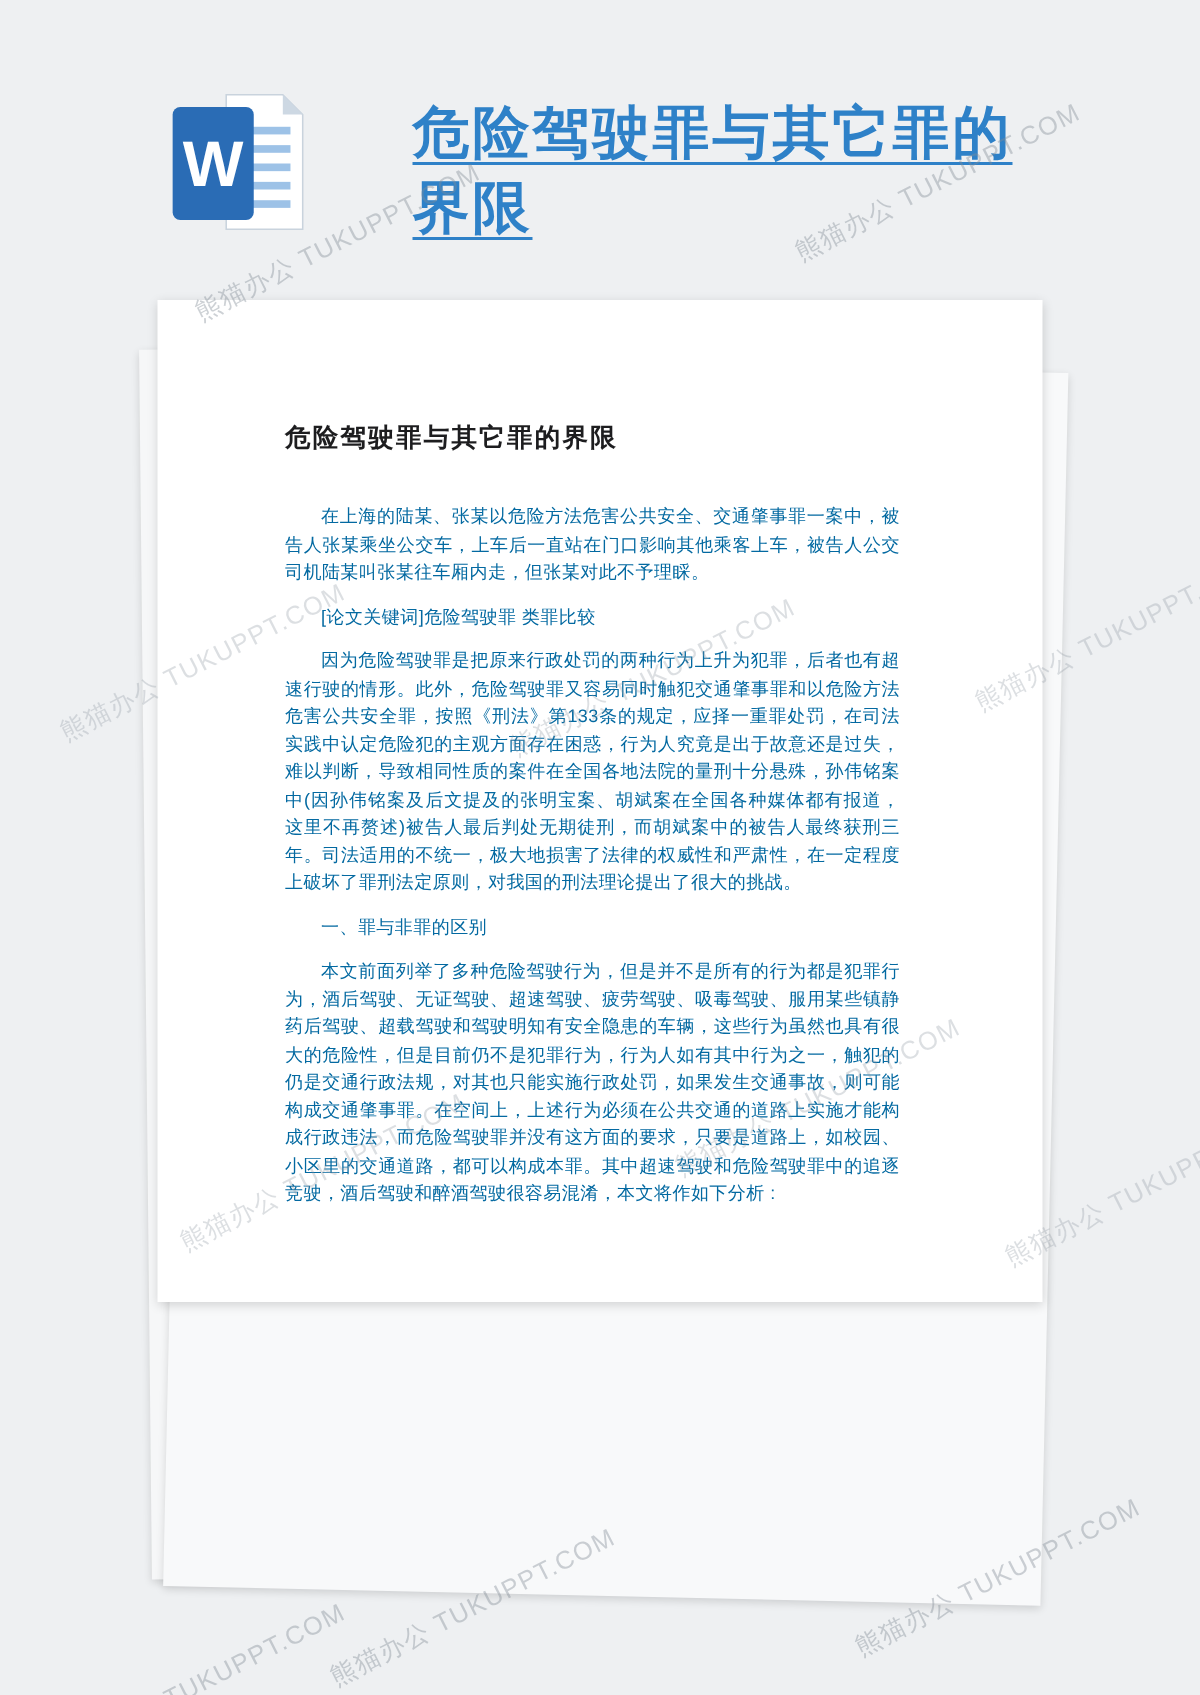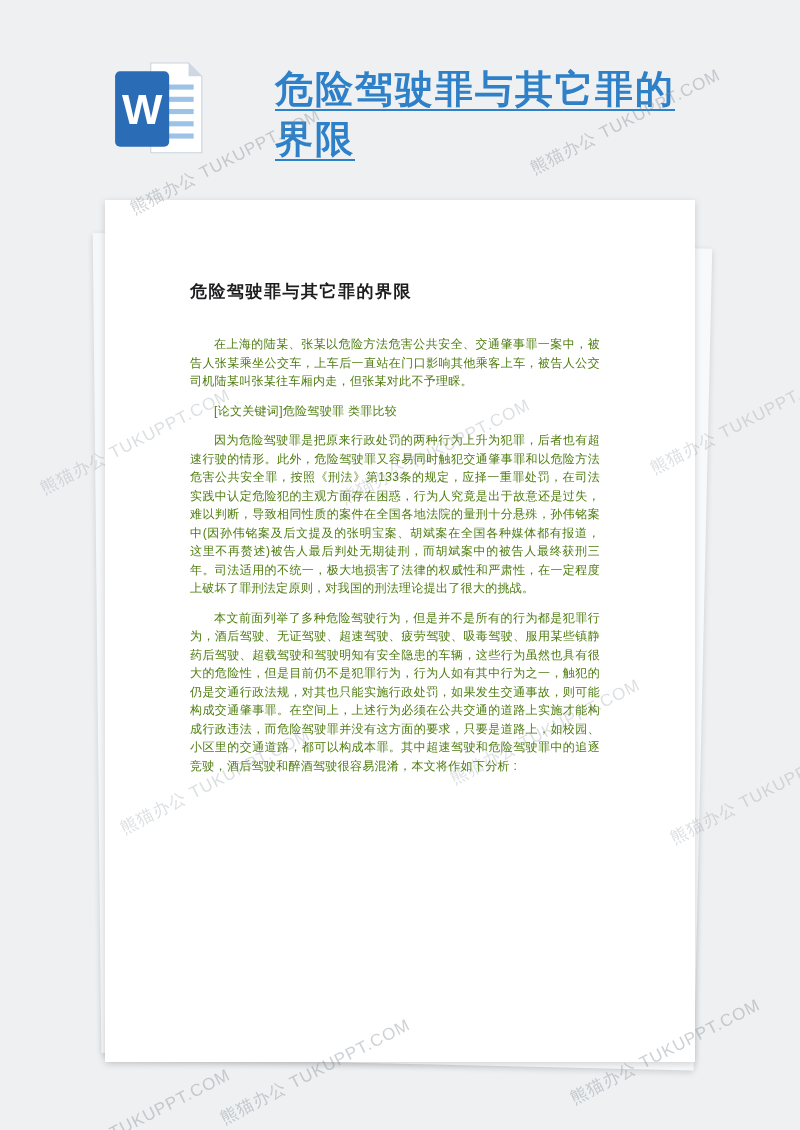--- a/index.html
+++ b/index.html
@@ -69,42 +69,42 @@
     width: 585px;
     height: 822px;
     transform: rotate(1.3deg);
     background: #f8f9fa;
   }
   .paper {
     position: absolute;
     left: 105px;
     top: 200px;
     width: 590px;
-    height: 862px;
+    height: 668px;
     background: #ffffff;
     box-shadow: 0 2px 7px rgba(0,0,0,0.16);
   }
   .paper-inner {
     position: absolute;
     left: 85px;
     right: 83px;
     top: 80px;
   }
   .doc-title {
     margin: 0 0 32px 0;
     font-size: 17px;
     font-weight: 600;
     letter-spacing: 1.5px;
     color: #1d1d1f;
   }
   .doc-para {
     margin: 0 12px 11px 0;
     font-size: 12px;
     line-height: 18.5px;
-    color: #4d7c0f;
+    color: #0369a1;
     text-indent: 2em;
     text-align: justify;
     letter-spacing: 0.3px;
   }
 
   
   .wm-layer {
     position: absolute;
     left: 0; top: 0;
     width: 800px;
@@ -149,20 +149,21 @@
 
   <div class="sheet sheet-back-1"></div>
   <div class="sheet sheet-back-2"></div>
 
   <div class="paper">
     <div class="paper-inner">
       <h2 class="doc-title">危险驾驶罪与其它罪的界限</h2>
       <p class="doc-para">在上海的陆某、张某以危险方法危害公共安全、交通肇事罪一案中，被告人张某乘坐公交车，上车后一直站在门口影响其他乘客上车，被告人公交司机陆某叫张某往车厢内走，但张某对此不予理睬。</p>
       <p class="doc-para">[论文关键词]危险驾驶罪 类罪比较</p>
       <p class="doc-para">因为危险驾驶罪是把原来行政处罚的两种行为上升为犯罪，后者也有超速行驶的情形。此外，危险驾驶罪又容易同时触犯交通肇事罪和以危险方法危害公共安全罪，按照《刑法》第133条的规定，应择一重罪处罚，在司法实践中认定危险犯的主观方面存在困惑，行为人究竟是出于故意还是过失，难以判断，导致相同性质的案件在全国各地法院的量刑十分悬殊，孙伟铭案中(因孙伟铭案及后文提及的张明宝案、胡斌案在全国各种媒体都有报道，这里不再赘述)被告人最后判处无期徒刑，而胡斌案中的被告人最终获刑三年。司法适用的不统一，极大地损害了法律的权威性和严肃性，在一定程度上破坏了罪刑法定原则，对我国的刑法理论提出了很大的挑战。</p>
+      <p class="doc-para">一、罪与非罪的区别</p>
       <p class="doc-para">本文前面列举了多种危险驾驶行为，但是并不是所有的行为都是犯罪行为，酒后驾驶、无证驾驶、超速驾驶、疲劳驾驶、吸毒驾驶、服用某些镇静药后驾驶、超载驾驶和驾驶明知有安全隐患的车辆，这些行为虽然也具有很大的危险性，但是目前仍不是犯罪行为，行为人如有其中行为之一，触犯的仍是交通行政法规，对其也只能实施行政处罚，如果发生交通事故，则可能构成交通肇事罪。在空间上，上述行为必须在公共交通的道路上实施才能构成行政违法，而危险驾驶罪并没有这方面的要求，只要是道路上，如校园、小区里的交通道路，都可以构成本罪。其中超速驾驶和危险驾驶罪中的追逐竞驶，酒后驾驶和醉酒驾驶很容易混淆，本文将作如下分析 :</p>
     </div>
   </div>
 
   <div class="wm-layer">
     <span class="wm on-gray" style="left:120px; top:150px;">熊猫办公 TUKUPPT.COM</span>
     <span class="wm on-gray" style="left:520px; top:110px;">熊猫办公 TUKUPPT.COM</span>
     <span class="wm" style="left:30px;  top:430px;">熊猫办公 TUKUPPT.COM</span>
     <span class="wm" style="left:330px; top:440px;">熊猫办公 TUKUPPT.COM</span>
     <span class="wm" style="left:640px; top:410px;">熊猫办公 TUKUPPT.COM</span>

